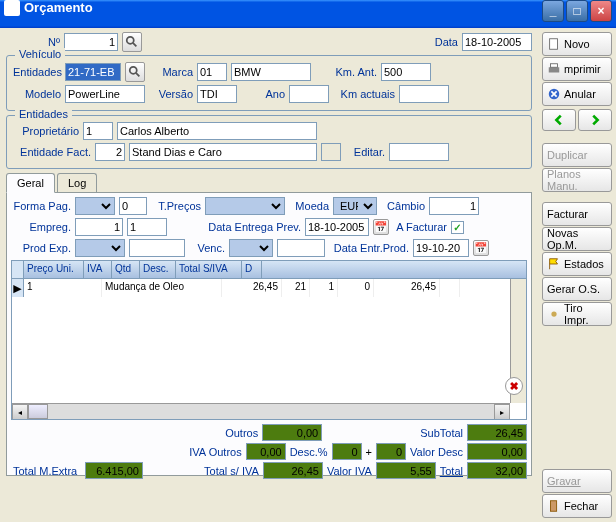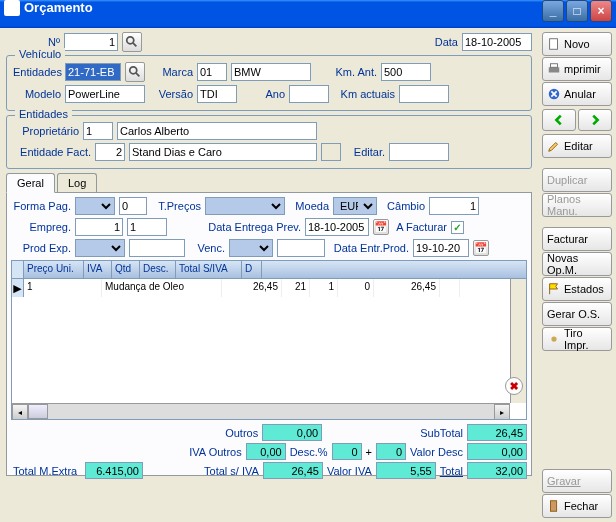--- a/index.html
+++ b/index.html
@@ -37,21 +37,21 @@
 .grow{display:flex;height:18px;background:#fff}
 .gc{border-right:1px solid #eee;padding:2px 3px;font-size:10px;overflow:hidden;white-space:nowrap}
 .marker{width:12px;background:#d6e5f5;border-right:1px solid #7f9db9;display:flex;align-items:center;justify-content:center}
 .scroll{position:absolute;background:#ece9d8}
 .scroll.v{right:0;top:18px;bottom:16px;width:16px;border-left:1px solid #999}
 .scroll.h{left:0;right:16px;bottom:0;height:16px;border-top:1px solid #999;display:flex}
 .sbtn{width:16px;height:16px;background:linear-gradient(#f5f5f5,#ccc);border:1px solid #999;display:flex;align-items:center;justify-content:center;font-size:8px}
 .totals{margin-top:4px;font-size:11px}
 .totrow{display:flex;justify-content:flex-end;gap:4px;align-items:center;margin-bottom:2px}
 .tlbl{color:#003399;text-align:right}
-.tinp{border:1px solid #7f9db9;background:#5eead4;height:17px;width:60px;text-align:right;padding:0 3px;font-size:11px}
+.tinp{border:1px solid #7f9db9;background:#4d7c0f;height:17px;width:60px;text-align:right;padding:0 3px;font-size:11px}
 .chk{width:13px;height:13px;border:1px solid #7f9db9;background:#fff;display:inline-flex;align-items:center;justify-content:center;color:#21a121;font-size:10px;font-weight:bold}
 .sep{height:8px}
 .redx{position:absolute;right:8px;top:184px;width:18px;height:18px;background:#fff;border:1px solid #999;border-radius:9px;display:flex;align-items:center;justify-content:center;color:#c00;font-weight:bold;cursor:pointer}
 svg{width:14px;height:14px}
 </style>
 </head>
 <body>
 
 <div class="titlebar">
   <div class="ticon"></div>
@@ -263,26 +263,20 @@
           <svg viewBox="0 0 16 16" width="14" height="14">
             <path d="M10 3l-5 5 5 5" fill="none" stroke="#0a0" stroke-width="3"></path>
           </svg>
         </div>
     <div class="nav">
           <svg viewBox="0 0 16 16" width="14" height="14">
             <path d="M6 3l5 5-5 5" fill="none" stroke="#0a0" stroke-width="3"></path>
           </svg>
         </div>
   </div>
-  <div class="btn">
-        <svg class="ic" viewBox="0 0 16 16">
-          <path d="M3 11l7-7 2 2-7 7-3 1z" fill="#fc6" stroke="#850"></path>
-        </svg>
-        <span>Editar</span>
-      </div>
   <div class="sep"></div>
   <div class="btn disabled">
         <span>Duplicar</span>
       </div>
   <div class="btn disabled">
         <span>Planos Manu.</span>
       </div>
   <div class="sep"></div>
   <div class="btn">
         <span>Facturar</span>

